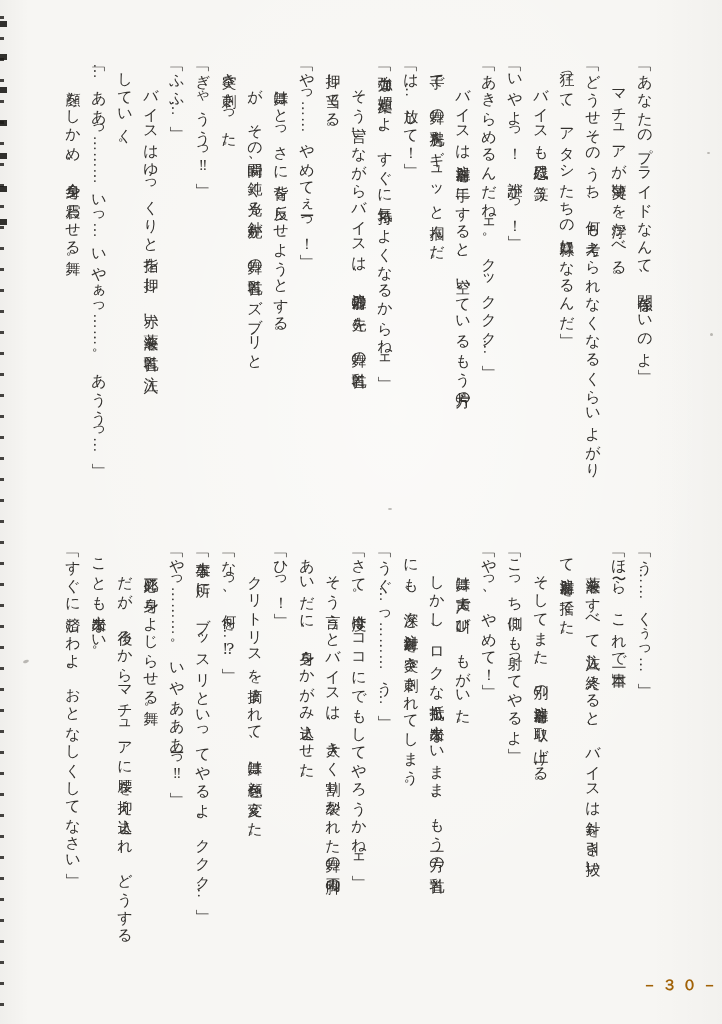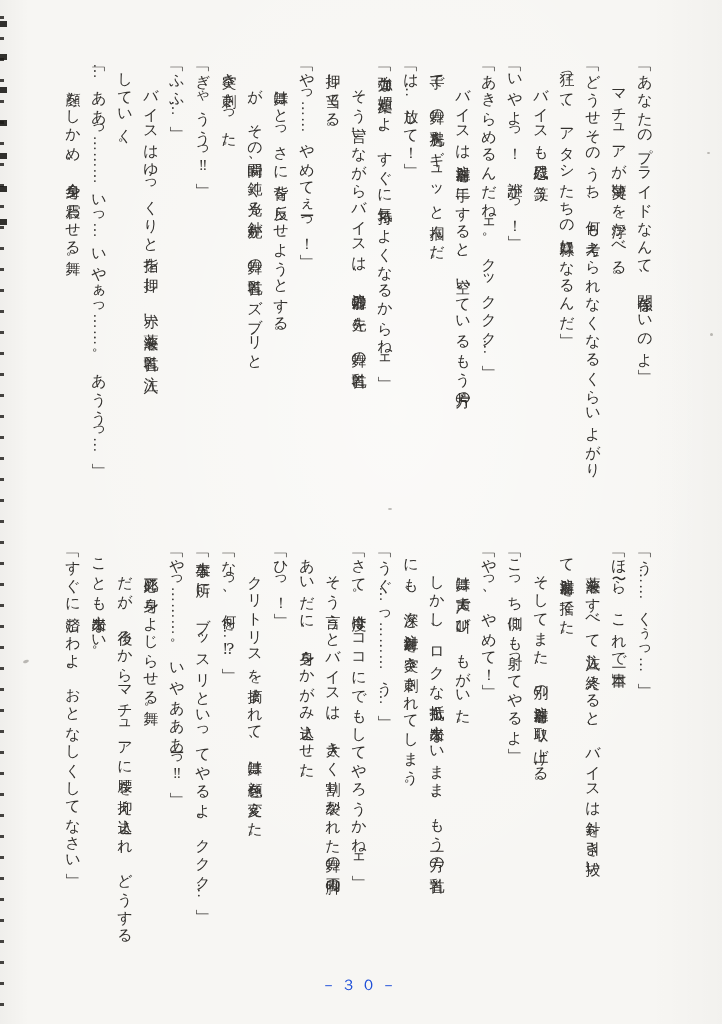--- a/index.html
+++ b/index.html
@@ -83,24 +83,25 @@
   }
   .tcol.indent {
     text-indent: 17px;
   }
 
   .page-number {
     position: absolute;
     left: 0;
     right: 0;
     top: 976px;
-    text-align: center;
+    text-align: right;
     font-size: 15px;
     letter-spacing: 5px;
-    color: #1d4ed8;
+    color: #a16207;
+    font-weight: bold;
   }
 </style>
 </head>
 <body>
 
 <div class="page">
   <div class="paper-shade"></div>
 
   <div class="edge-strip"></div>
   <div class="edge-strip-top"></div>

